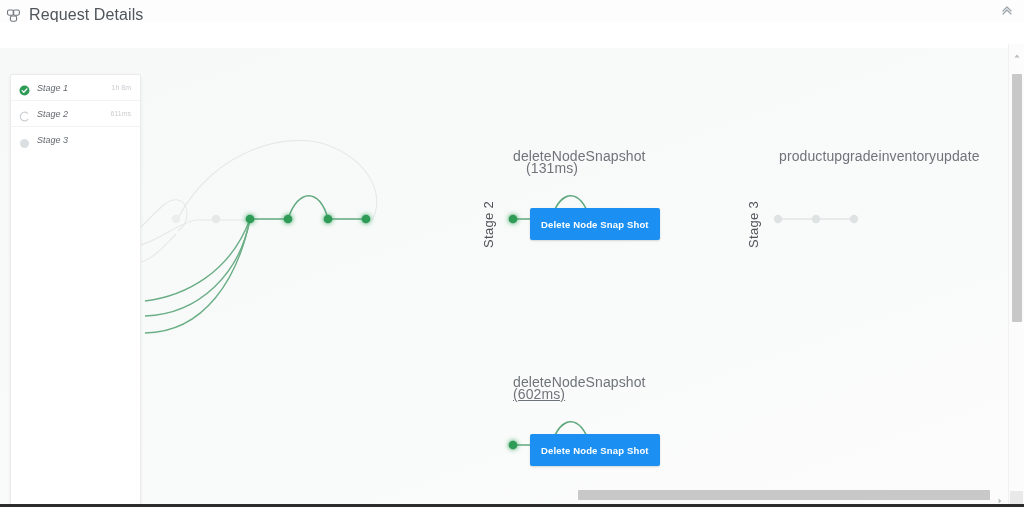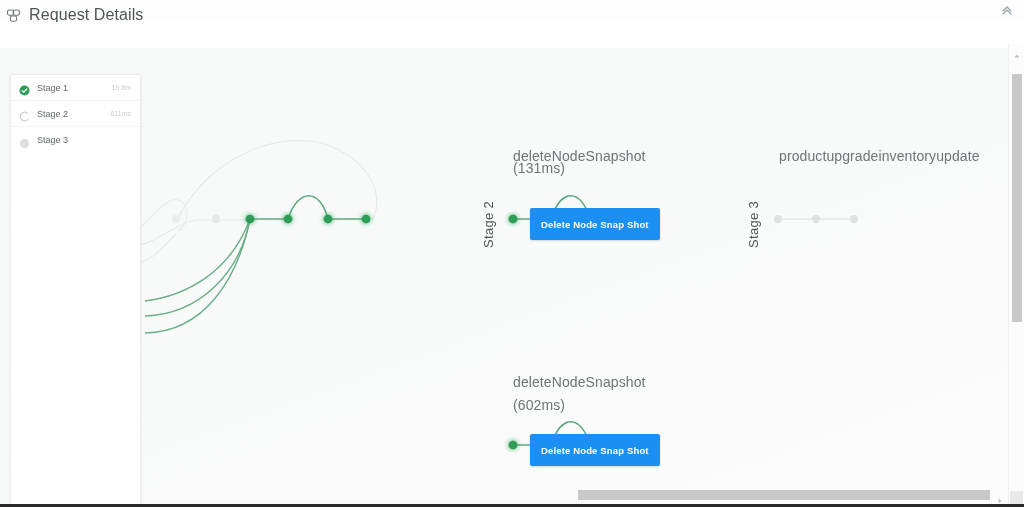--- a/index.html
+++ b/index.html
@@ -61,21 +61,21 @@
   }
   .panel-head .status { font-size: 8.5px; color: #5fa3d6; letter-spacing: .2px; }
   .panel-head .dur { margin-left: auto; font-size: 8.5px; color: #6d7278; }
 
   .stage-row {
     height: 26px; display: flex; align-items: center;
     padding: 0 9px 0 8px; border-bottom: 1px solid #f3f3f3;
   }
   .stage-row:last-child { border-bottom: none; }
   .stage-icon { width: 11px; height: 11px; flex: 0 0 11px; margin-right: 7px; }
-  .stage-label { font-size: 9px; color: #63686e; }
+  .stage-label { font-size: 9px; color: #63686e; font-style: italic; }
   .stage-dur { margin-left: auto; font-size: 7px; color: #c9ccd0; }
 
   
   #graph-svg {
     position: absolute; left: 0; top: 26px;
     width: 1008px; height: 459px;
   }
 
   
   .node-label {
@@ -258,26 +258,26 @@
       <circle cx="590" cy="397" r="7.6" fill="none" stroke="#bcdcf7" stroke-width="3"></circle>
       <circle cx="590" cy="397" r="4.3" fill="#1b90f2" filter="url(#glowBlue)"></circle>
       <circle cx="628" cy="397" r="4.2" fill="#dfe2e2"></circle>
     </g>
   </svg>
 
   <div class="stage-axis" style="left:481px; top:226px;">Stage 2</div>
   <div class="stage-axis" style="left:746px; top:226px;">Stage 3</div>
 
   <div class="node-label" style="left:513px; top:128px;">deleteNodeSnapshot</div>
-  <div class="node-label" style="left:513px; top:140px;">(131ms)</div>
+  <div class="node-label" style="left:526px; top:140px;">(131ms)</div>
 
   <div class="node-label" style="left:779px; top:128px;">productupgradeinventoryupdate</div>
 
   <div class="node-label" style="left:513px; top:354px;">deleteNodeSnapshot</div>
-  <div class="node-label" style="left:513px; top:377px;">(602ms)</div>
+  <div class="node-label" style="left:513px; top:366px;text-decoration:underline;">(602ms)</div>
 
   <div class="tooltip-btn" style="left:530px; top:186px;">Delete Node Snap Shot</div>
   <div class="tooltip-btn" style="left:530px; top:412px;">Delete Node Snap Shot</div>
 
   <span id="settings-gear">
     <svg viewBox="0 0 15 15" width="15" height="15">
       <g fill="none" stroke="#4b4b4b" stroke-width="1.5">
         <circle cx="8" cy="6.6" r="2.9"></circle>
       </g>
       <circle cx="8" cy="6.6" r="1.1" fill="#ffffff" stroke="#4b4b4b" stroke-width=".9"></circle>

